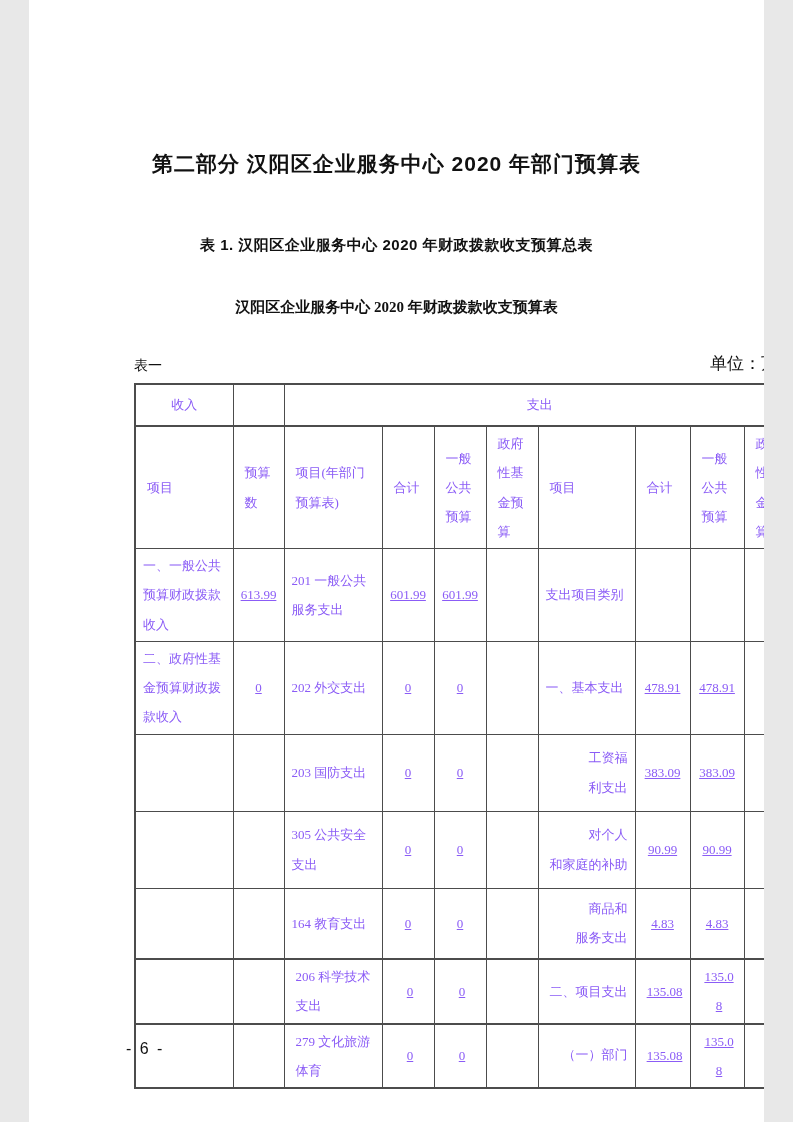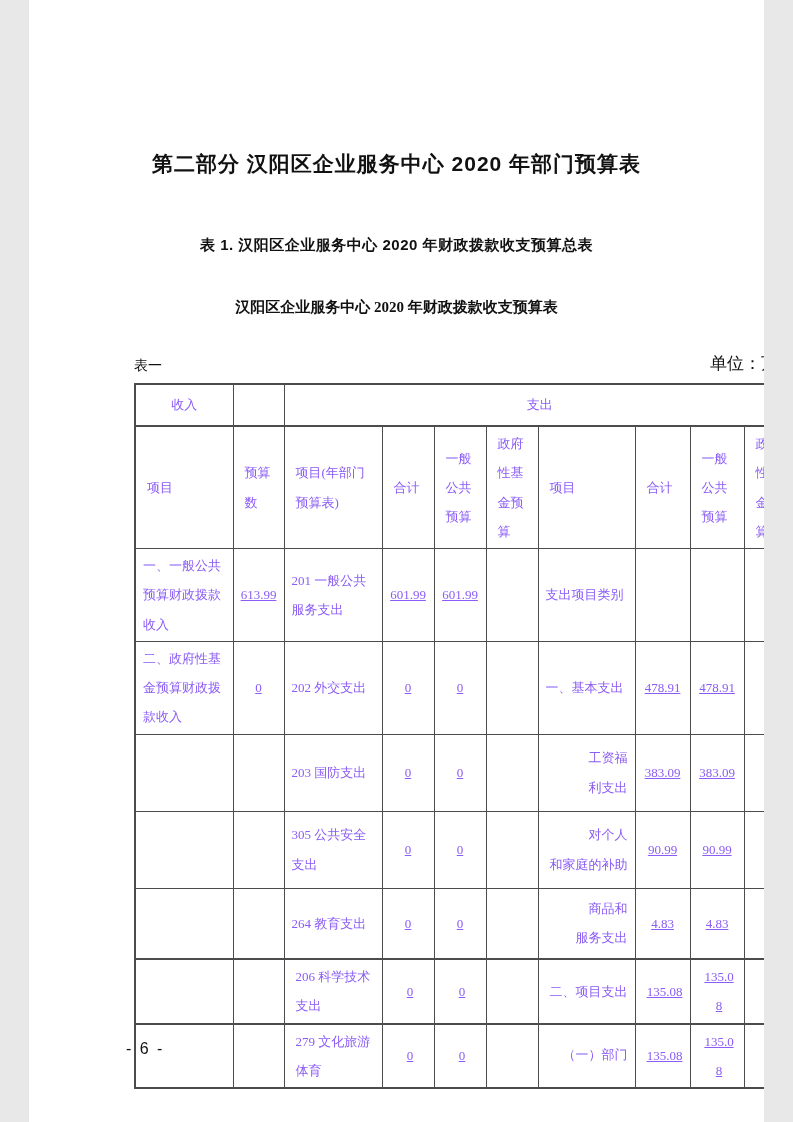--- a/index.html
+++ b/index.html
@@ -189,21 +189,21 @@
           <td colspan="1" class="cell-num">0</td>
           <td colspan="1" class="cell-num"></td>
           <td colspan="1" class="cell-indent">对个人和家庭的补助</td>
           <td colspan="1" class="cell-num">90.99</td>
           <td colspan="1" class="cell-num">90.99</td>
           <td colspan="1" class="cell-num"></td>
         </tr>
         <tr style="height: 71px;">
           <td colspan="1" class="cell-left"></td>
           <td colspan="1" class="cell-num"></td>
-          <td colspan="1" class="cell-left">264 教育支出</td>
+          <td colspan="1" class="cell-left">164 教育支出</td>
           <td colspan="1" class="cell-num">0</td>
           <td colspan="1" class="cell-num">0</td>
           <td colspan="1" class="cell-num"></td>
           <td colspan="1" class="cell-indent">商品和服务支出</td>
           <td colspan="1" class="cell-num">4.83</td>
           <td colspan="1" class="cell-num">4.83</td>
           <td colspan="1" class="cell-num"></td>
         </tr>
         <tr class="thick-top" style="height: 37px;">
           <td colspan="1" class="cell-left"></td>

